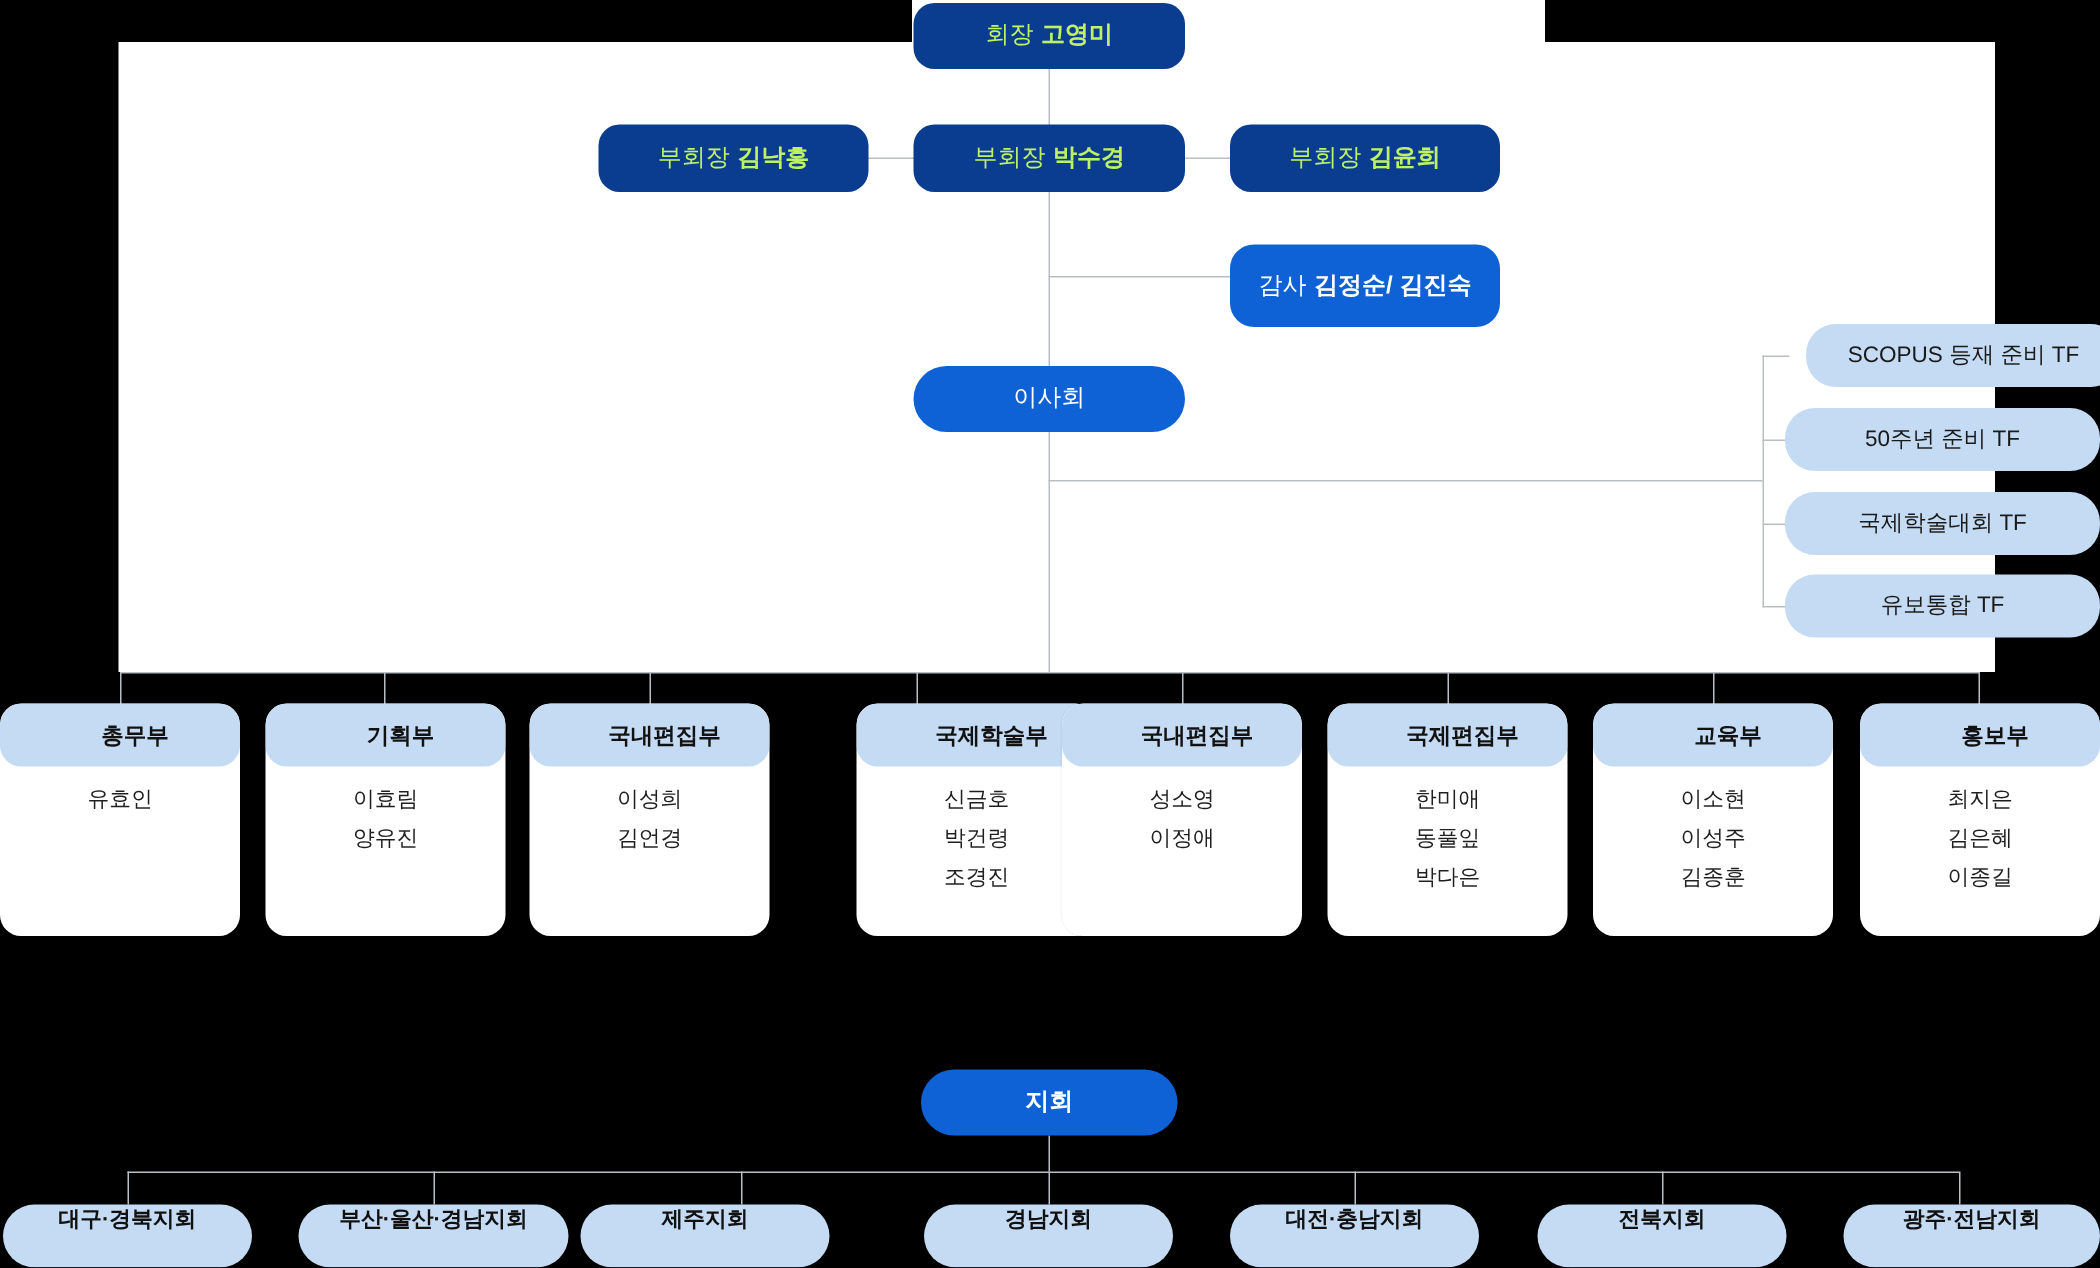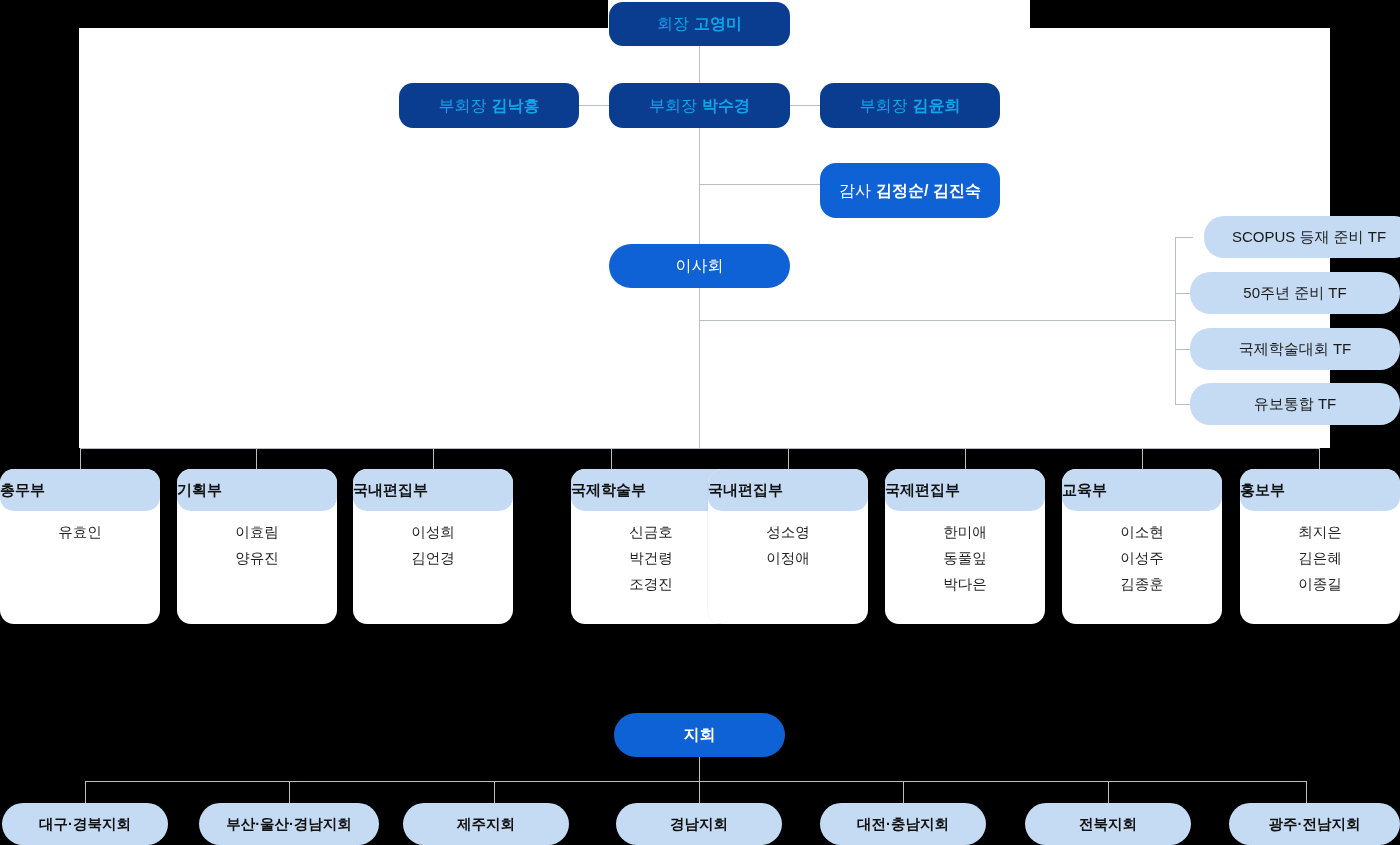--- a/index.html
+++ b/index.html
@@ -52,21 +52,21 @@
     align-items: center;
     justify-content: center;
     box-sizing: border-box;
     text-align: center;
     line-height: 1.25;
     white-space: nowrap;
   }
 
   .node.navy {
     background: #0a3d8f;
-    color: #0ea5e9;
+    color: #bef264;
     border-radius: 14px;
     font-size: 16px;
   }
   .node.bright {
     background: #0f62d6;
     color: #ffffff;
     border-radius: 18px;
     font-size: 16px;
   }
   .node.bright-bold { font-weight: bold; }
@@ -91,45 +91,46 @@
     box-sizing: border-box;
     overflow: hidden;
     box-shadow: 0 0 0 1px rgba(0,0,0,0.03);
   }
   .dept-head {
     height: 42px;
     background: #c4dbf3;
     border-radius: 14px;
     display: flex;
     align-items: center;
-    justify-content: flex-start;
+    justify-content: center;
     font-weight: bold;
     font-size: 15px;
     color: #121212;
+    padding-left: 20px;
   }
   .dept-body {
     padding-top: 12px;
     display: flex;
     flex-direction: column;
     align-items: center;
     gap: 7px;
   }
   .dept-member {
     font-size: 14.5px;
     color: #1f1f1f;
   }
 
   
   .branch-pill {
     position: absolute;
     height: 42px;
     background: #c4dbf3;
     border-radius: 21px;
     display: flex;
-    align-items: center;
+    align-items: flex-start;
     justify-content: center;
     font-weight: bold;
     font-size: 14.5px;
     color: #111111;
     white-space: nowrap;
     box-sizing: border-box;
   }
 </style>
 </head>
 <body>
@@ -314,21 +315,21 @@
   <div class="node bright bright-bold" style="left:614px; top:713px; width:171px; height:44px; border-radius:22px;">
     <span>지회</span>
   </div>
 
   <div class="branch-pill" style="left:2px; top:803px; width:166px;">
     <span>대구·경북지회</span>
   </div>
   <div class="branch-pill" style="left:199px; top:803px; width:180px;">
     <span>부산·울산·경남지회</span>
   </div>
-  <div class="branch-pill" style="left:403px; top:803px; width:166px;">
+  <div class="branch-pill" style="left:387px; top:803px; width:166px;">
     <span>제주지회</span>
   </div>
   <div class="branch-pill" style="left:616px; top:803px; width:166px;">
     <span>경남지회</span>
   </div>
   <div class="branch-pill" style="left:820px; top:803px; width:166px;">
     <span>대전·충남지회</span>
   </div>
   <div class="branch-pill" style="left:1025px; top:803px; width:166px;">
     <span>전북지회</span>

